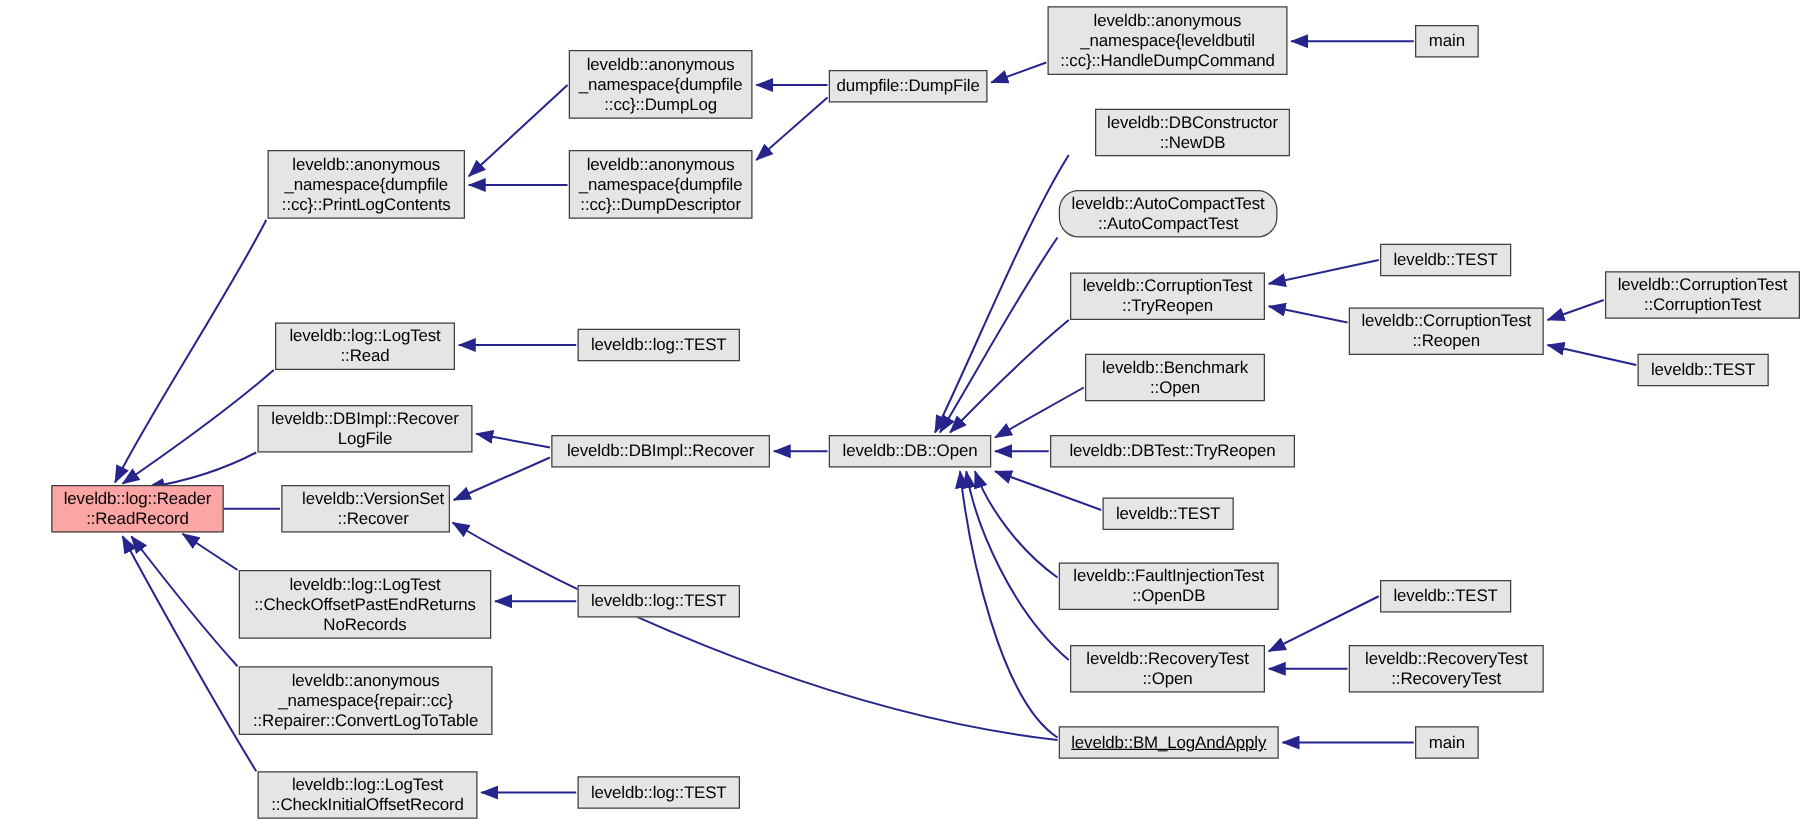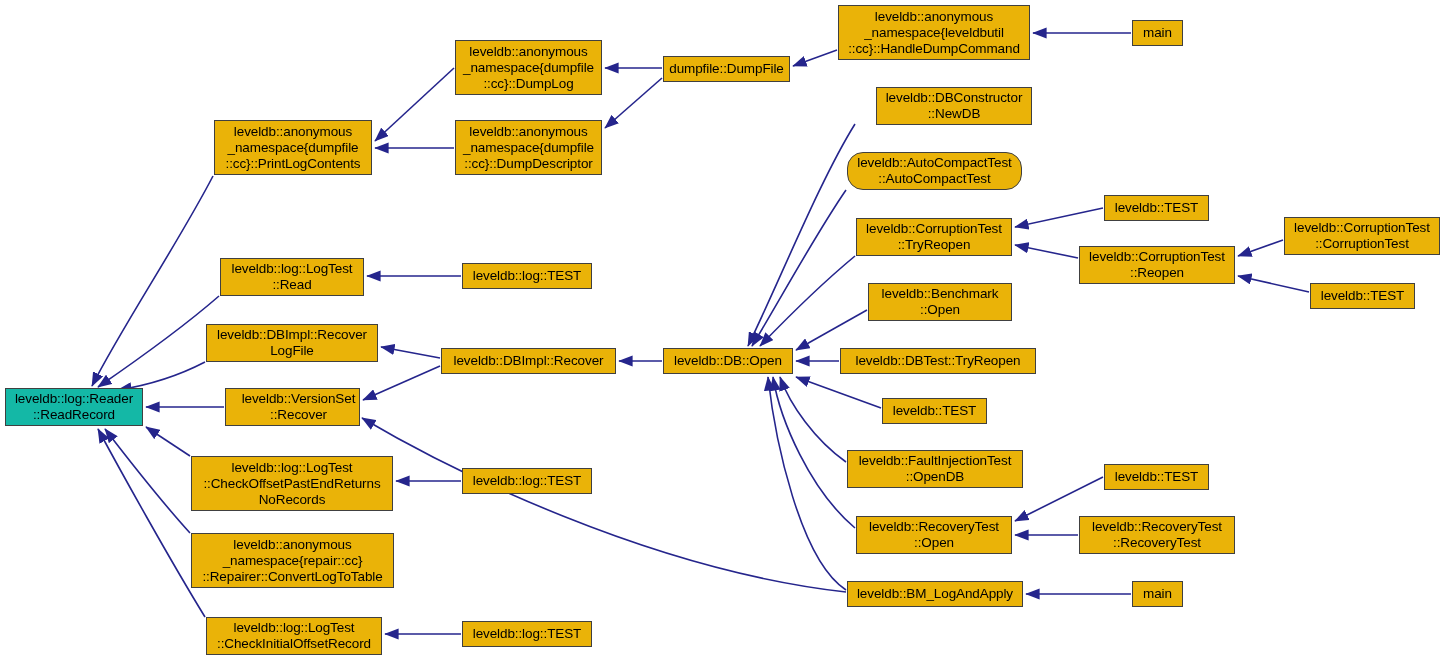--- a/index.html
+++ b/index.html
@@ -19,35 +19,36 @@
     position: absolute;
     left: 0;
     top: 0;
     width: 1447px;
     height: 661px;
   }
   .node {
     position: absolute;
     box-sizing: border-box;
     border: 1px solid #404040;
-    background: #eab308;
+    background: #e5e5e5;
     color: #000000;
     font-size: 13.5px;
     line-height: 16px;
     text-align: center;
     display: flex;
     align-items: center;
     justify-content: center;
     padding: 0 3px;
     white-space: pre;
     letter-spacing: -0.1px;
   }
   .node.current {
-    background: #14b8a6;
+    background: #fca5a5;
     border: 1px solid #404040;
+    margin-left: 36px;
   }
   .node-label {
     display: block;
     width: 100%;
   }
 </style>
 </head>
 <body>
 
 <div id="canvas">
@@ -148,16 +149,16 @@
 ::Open</span></div>
       <div class="node" style="left: 840px; top: 348px; width: 196px; height: 26px;"><span class="node-label">leveldb::DBTest::TryReopen</span></div>
       <div class="node" style="left: 882px; top: 398px; width: 105px; height: 26px;"><span class="node-label">leveldb::TEST</span></div>
       <div class="node" style="left: 847px; top: 450px; width: 176px; height: 38px;"><span class="node-label">leveldb::FaultInjectionTest
 ::OpenDB</span></div>
       <div class="node" style="left: 856px; top: 516px; width: 156px; height: 38px;"><span class="node-label">leveldb::RecoveryTest
 ::Open</span></div>
       <div class="node" style="left: 1104px; top: 464px; width: 105px; height: 26px;"><span class="node-label">leveldb::TEST</span></div>
       <div class="node" style="left: 1079px; top: 516px; width: 156px; height: 38px;"><span class="node-label">leveldb::RecoveryTest
 ::RecoveryTest</span></div>
-      <div class="node" style="left: 847px; top: 581px; width: 176px; height: 26px;"><span class="node-label">leveldb::BM_LogAndApply</span></div>
+      <div class="node" style="left: 847px; top: 581px; width: 176px; height: 26px; text-decoration: underline;"><span class="node-label">leveldb::BM_LogAndApply</span></div>
       <div class="node" style="left: 1132px; top: 581px; width: 51px; height: 26px;"><span class="node-label">main</span></div>
     </div>
 </div>
 
 </body></html>

